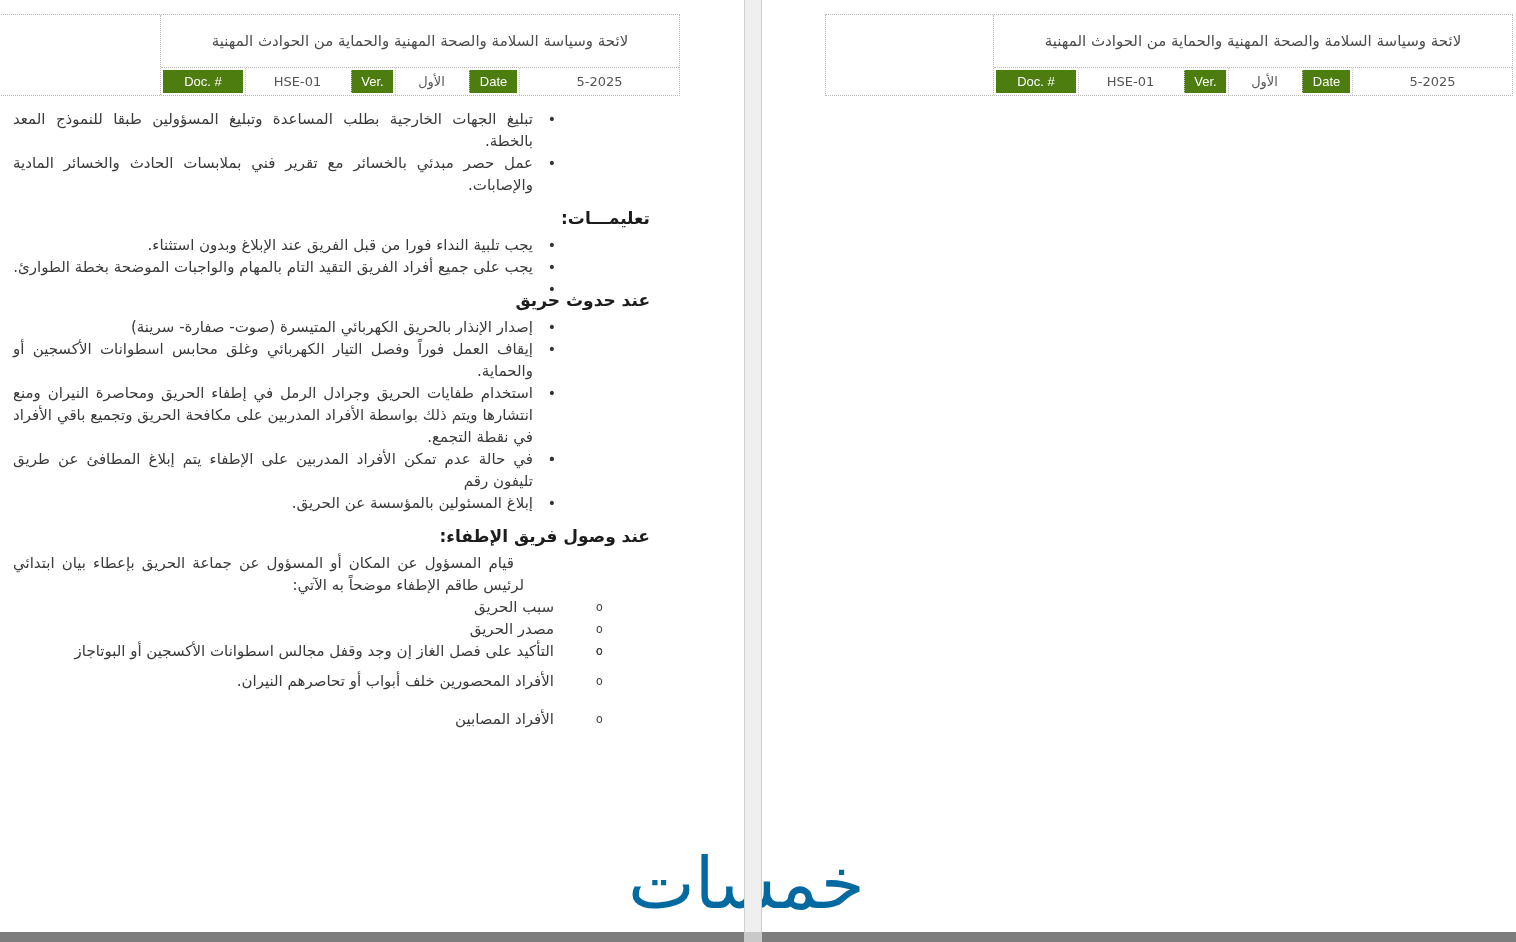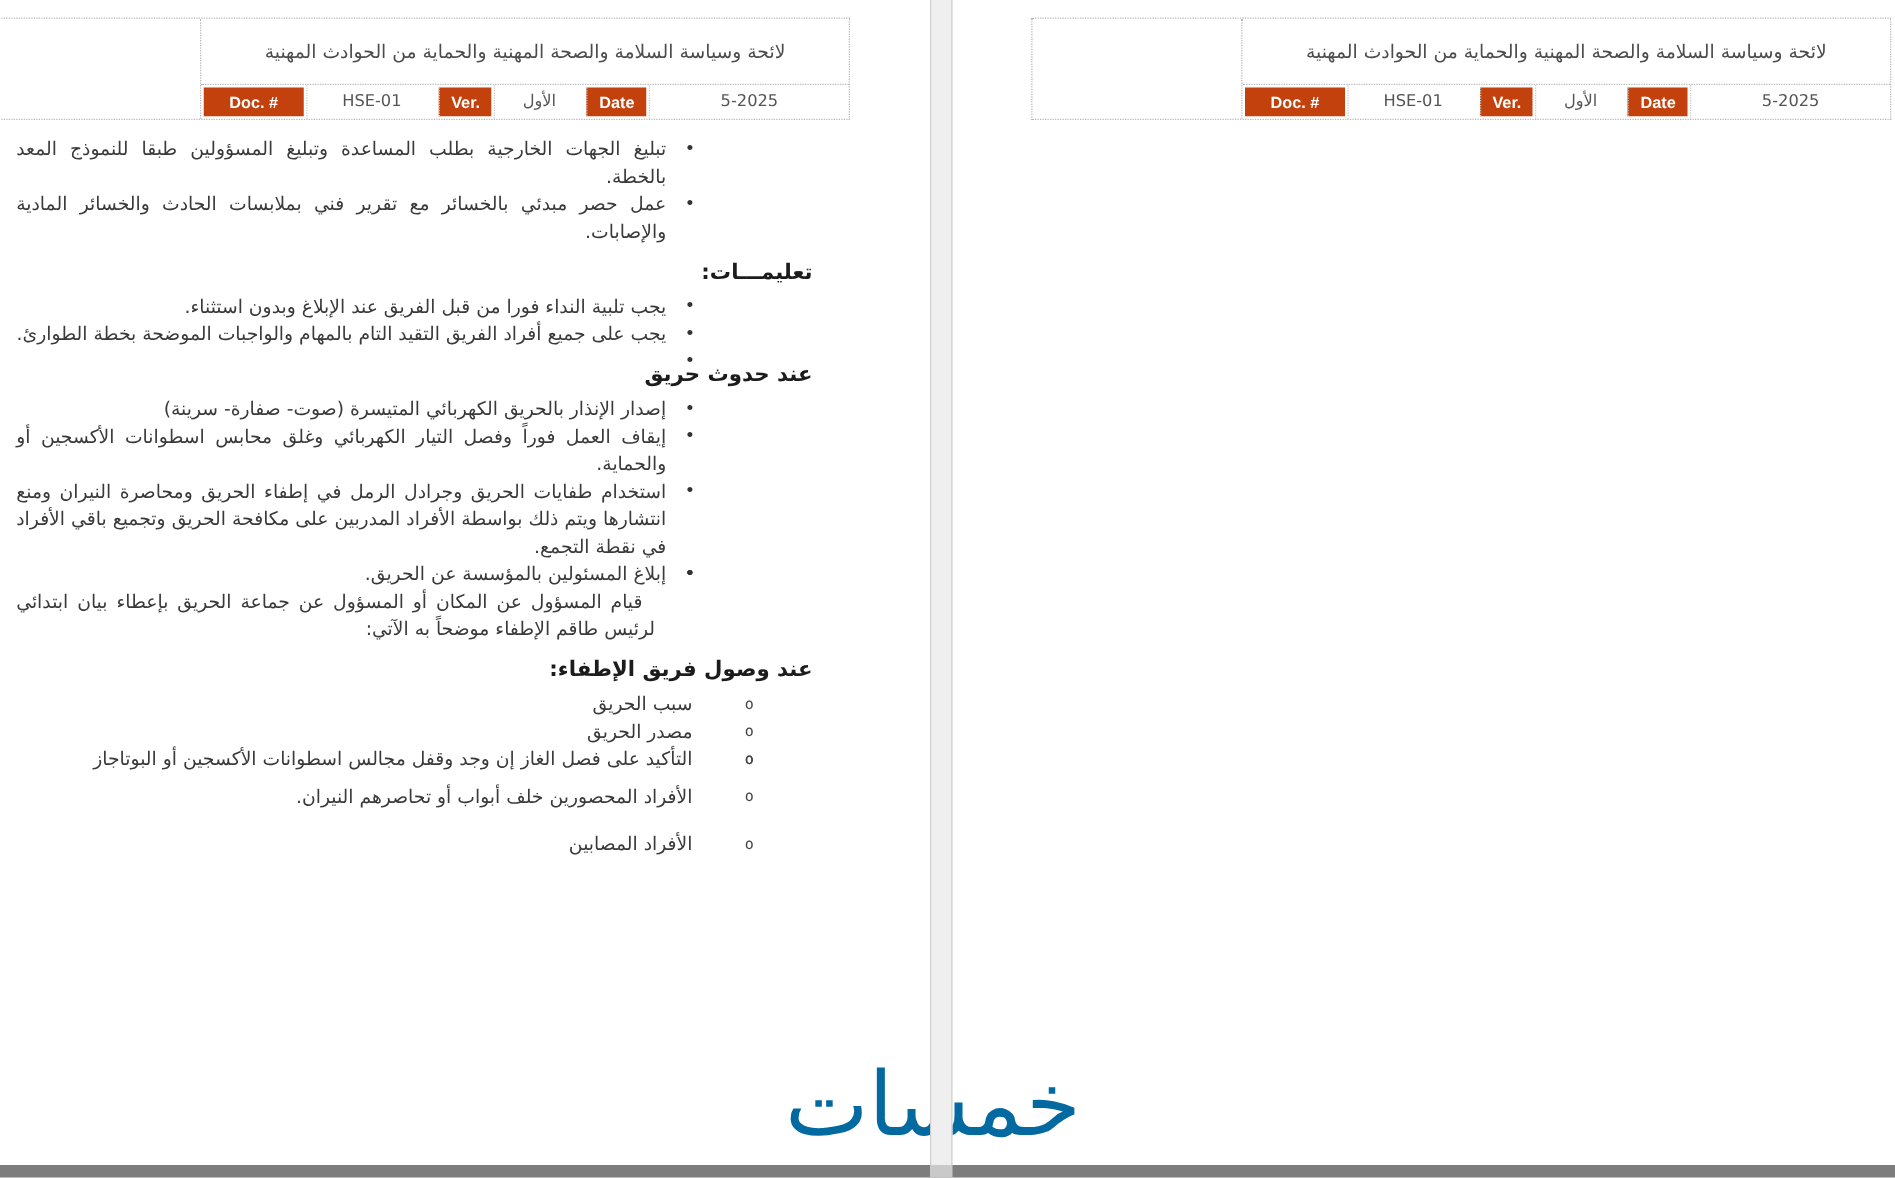--- a/index.html
+++ b/index.html
@@ -32,22 +32,22 @@
   .page-left  .hdr{left:-8px;width:688px;}
   .page-right .hdr{left:63px;width:688px;}
   .hdr-logo{width:168px;border-right:1px dotted #b8b8b8;box-sizing:border-box;}
   .hdr-main{flex:1;display:flex;flex-direction:column;min-width:0;}
   .hdr-title{flex:1;display:flex;align-items:center;justify-content:center;
     font-size:15px;color:#4c4c4c;direction:rtl;
     border-bottom:1px dotted #b8b8b8;padding:0 6px;}
   .hdr-row{height:27px;display:flex;font-size:13px;}
   .hc{display:flex;align-items:center;justify-content:center;box-sizing:border-box;}
   .hc + .hc{border-left:1px dotted #c8c8c8;}
-  .hc-label{background:#c2410c;color:#ffffff;margin:2px;
-    font-family:"Liberation Sans","DejaVu Sans",sans-serif;font-weight:bold;}
+  .hc-label{background:#4d7c0f;color:#ffffff;margin:2px;
+    font-family:"Liberation Sans","DejaVu Sans",sans-serif;}
   .hc-value{color:#555555;}
   .w-doc{width:84px;} .w-hse{width:104px;} .w-ver{width:46px;}
   .w-awal{width:72px;direction:rtl;} .w-date{width:52px;} .w-5{flex:1;}
   .hc-label.w-doc{width:80px;} .hc-label.w-ver{width:42px;} .hc-label.w-date{width:48px;}
 
   
   .content{position:absolute;top:108px;direction:rtl;z-index:3;
     color:#3a3a3a;font-size:15px;line-height:22px;}
   .content-l{left:13px;width:637px;}  
 
@@ -129,30 +129,31 @@
         </div>
         <div class="blk bullet">
           <span class="marker">•</span>
           <span class="txt">استخدام طفايات الحريق وجرادل الرمل في إطفاء الحريق ومحاصرة النيران ومنع انتشارها ويتم ذلك بواسطة الأفراد المدربين على مكافحة الحريق وتجميع باقي الأفراد في نقطة التجمع.</span>
         </div>
         <div class="blk bullet">
           <span class="marker">•</span>
         </div>
         <div class="blk bullet">
           <span class="marker">•</span>
+          <span class="txt">في حالة عدم تمكن الأفراد المدربين على الإطفاء يتم إبلاغ المطافئ عن طريق تليفون رقم</span>
         </div>
         <div class="blk bullet">
           <span class="marker">•</span>
           <span class="txt">إبلاغ المسئولين بالمؤسسة عن الحريق.</span>
+        </div>
+        <div class="blk heading">
+          <span class="txt">عند وصول فريق الإطفاء:</span>
         </div>
         <div class="blk para">
           <span class="txt">قيام المسؤول عن المكان أو المسؤول عن جماعة الحريق بإعطاء بيان ابتدائي لرئيس طاقم الإطفاء موضحاً به الآتي:</span>
-        </div>
-        <div class="blk heading">
-          <span class="txt">عند وصول فريق الإطفاء:</span>
         </div>
         <div class="blk obullet">
           <span class="marker">o</span>
           <span class="txt">سبب الحريق</span>
         </div>
         <div class="blk obullet">
           <span class="marker">o</span>
           <span class="txt">مصدر الحريق</span>
         </div>
         <div class="blk obullet">

